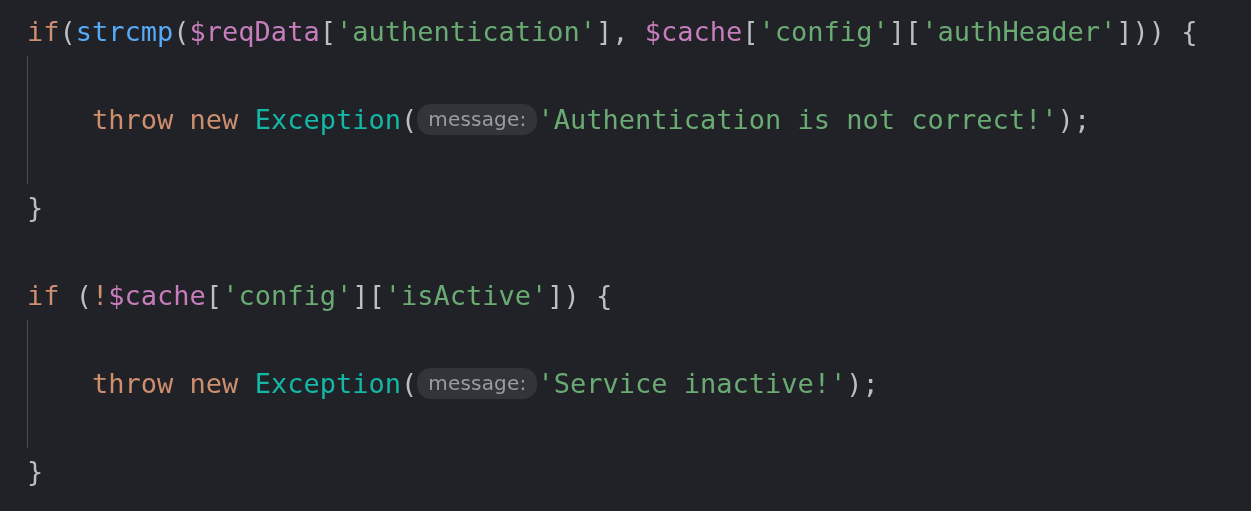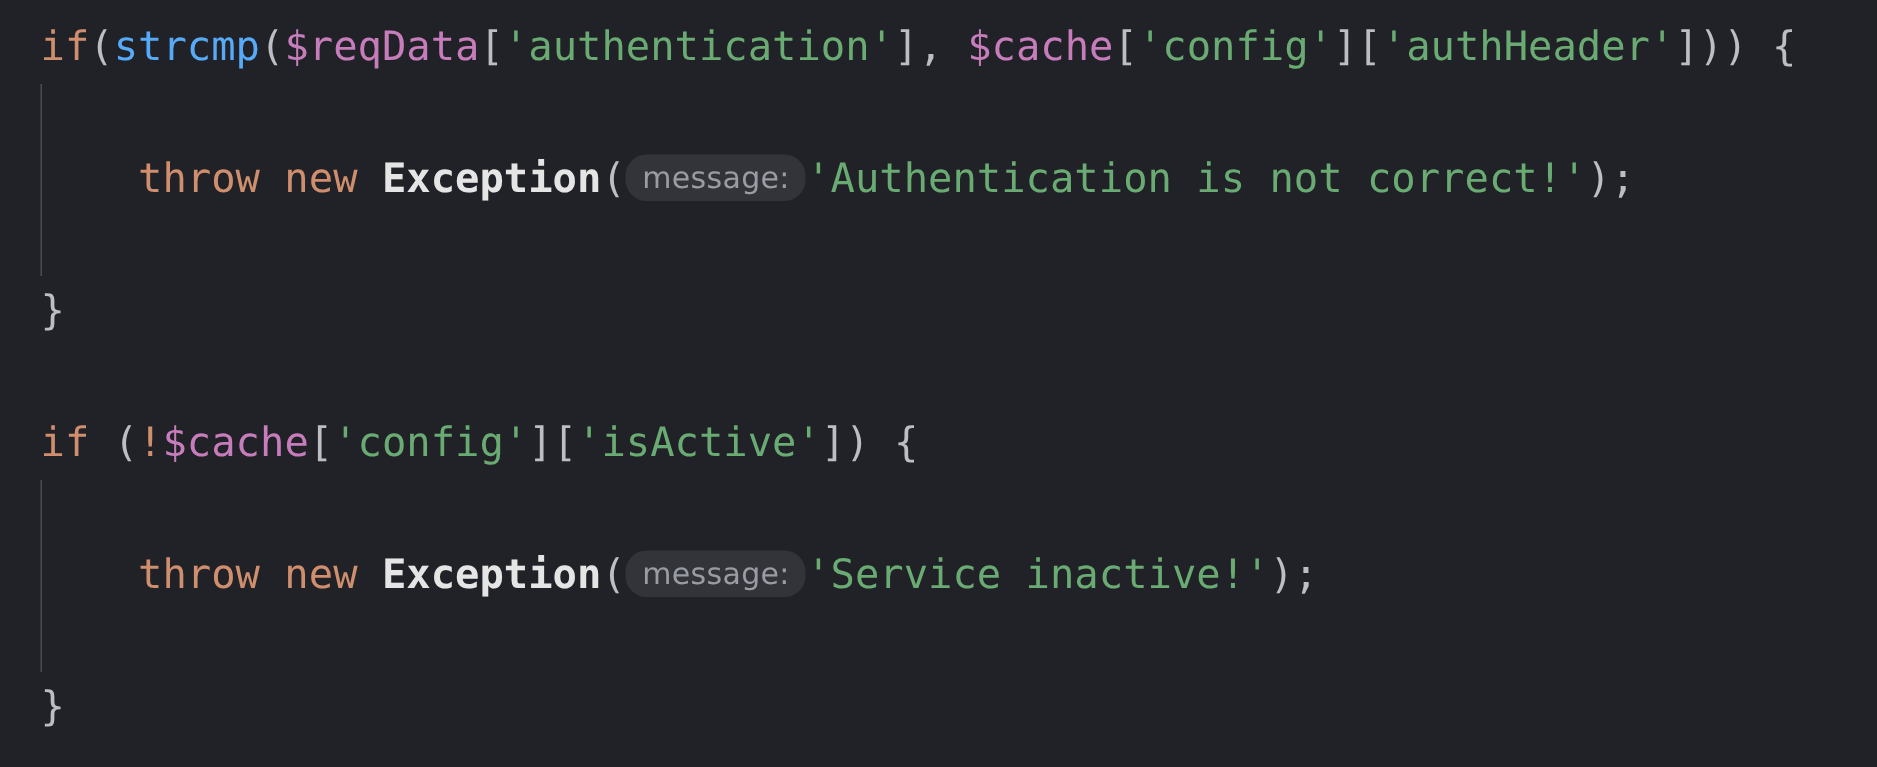--- a/index.html
+++ b/index.html
@@ -33,21 +33,21 @@
     letter-spacing: 0px;
     font-family: "DejaVu Sans Mono", "Liberation Mono", monospace;
   }
   
   .tok-kw       { color: #cf8e6d; }
   .tok-fn       { color: #57aaf7; }
   .tok-var      { color: #c77dbb; }
   .tok-str      { color: #6aab73; }
   .tok-punct    { color: #bcbec4; }
   .tok-plain    { color: #bcbec4; }
-  .tok-class    { color: #e5e5e5; font-weight: bold; }
+  .tok-class    { color: #14b8a6; }
 
   
   .hint-badge {
     display: inline-block;
     background: #32343a;
     color: #9a9ca3;
     border-radius: 14px;
     font-family: "DejaVu Sans", "Liberation Sans", sans-serif;
     font-size: 20px;
     line-height: 31px;

